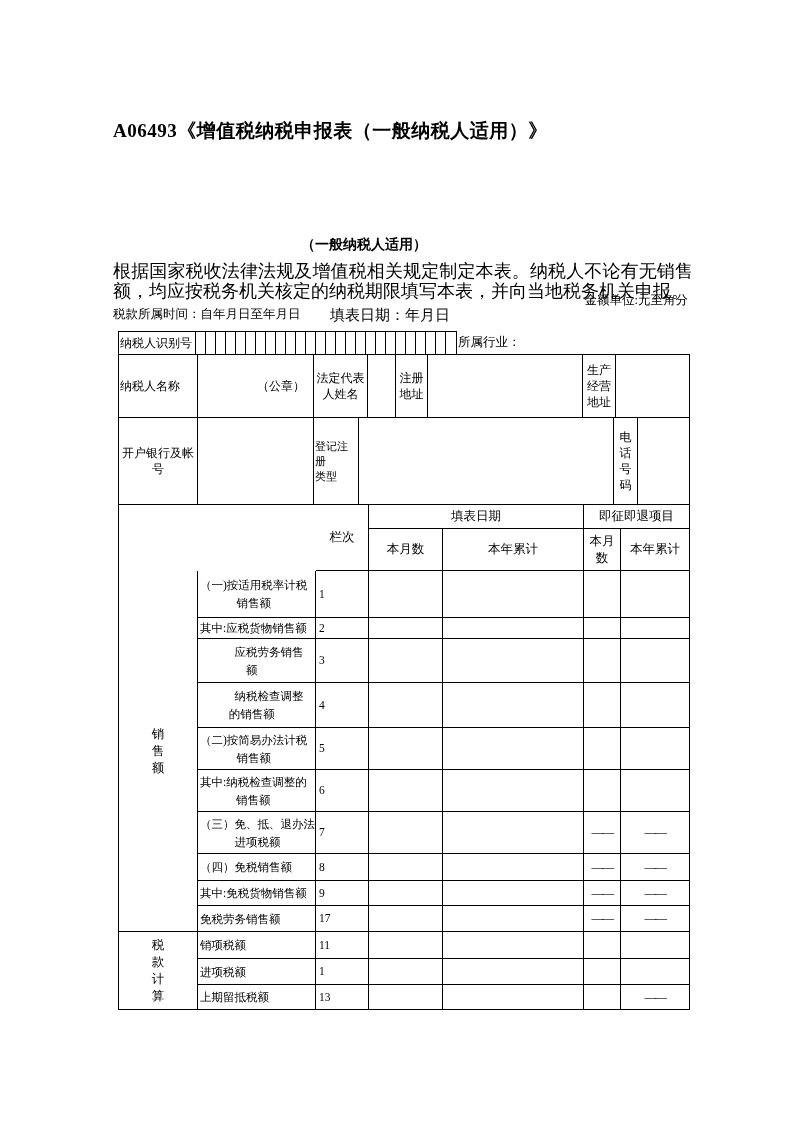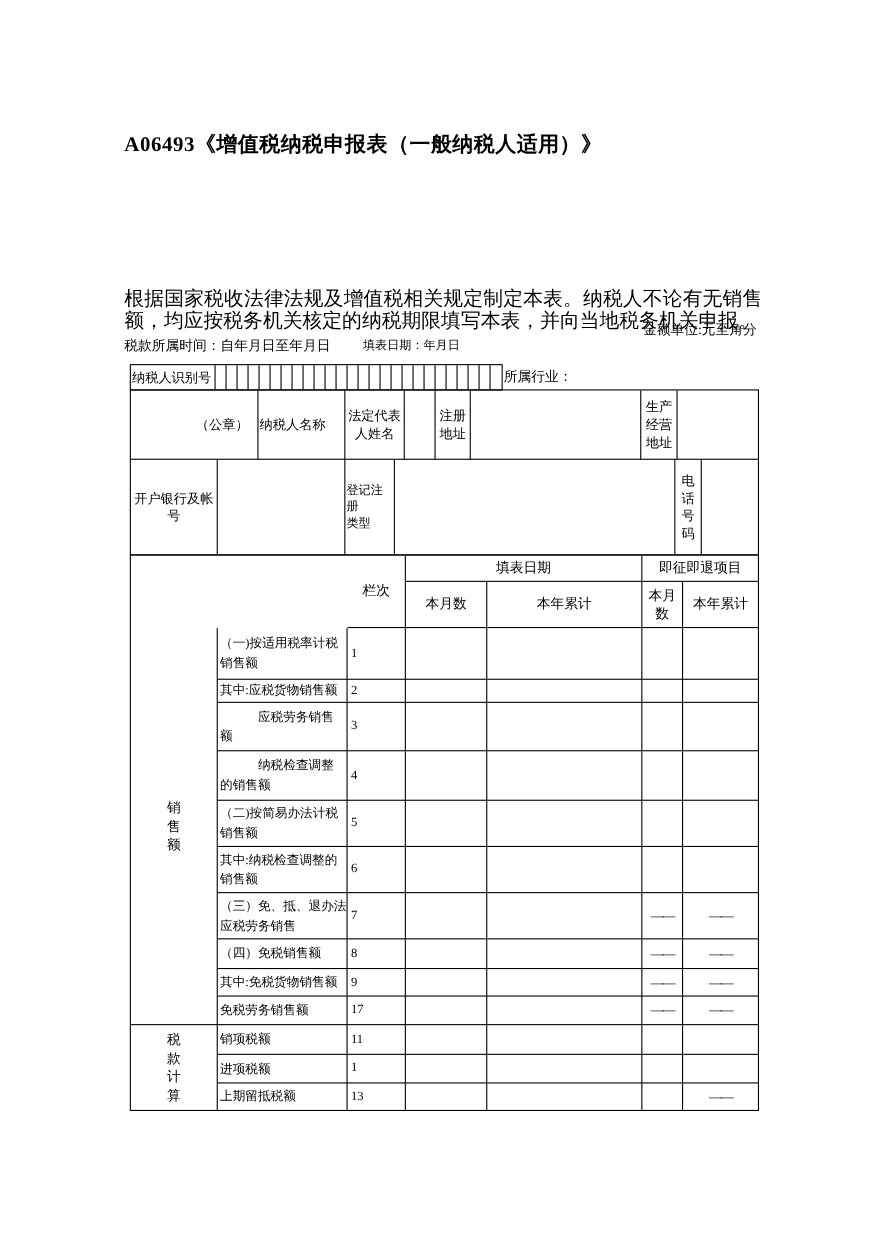--- a/index.html
+++ b/index.html
@@ -3,21 +3,21 @@
 <meta charset="utf-8">
 <style>
   html,body{margin:0;padding:0;background:#fff;}
   .page{position:relative;width:793px;height:1122px;background:#ffffff;
         font-family:"Liberation Serif","DejaVu Serif",serif;color:#000;overflow:hidden;}
   .doc-title{position:absolute;left:113px;top:118px;font-size:19px;font-weight:bold;letter-spacing:0.5px;white-space:nowrap;}
   .form-title{position:absolute;left:0;top:201px;width:728px;text-align:center;font-size:16.5px;font-weight:bold;}
   .form-subtitle{position:absolute;left:0;top:236px;width:728px;text-align:center;font-size:14px;font-weight:bold;}
   .intro{position:absolute;left:113px;top:261px;width:580px;font-size:18px;line-height:20px;text-align:justify;}
   .meta-period{position:absolute;left:113px;top:306px;font-size:12.5px;white-space:nowrap;}
-  .meta-filldate{position:absolute;left:330px;top:306px;font-size:11px;white-space:nowrap;}
+  .meta-filldate{position:absolute;left:330px;top:306px;font-size:15px;white-space:nowrap;}
   .meta-unit{position:absolute;right:105px;top:292px;font-size:12.5px;white-space:nowrap;}
 
   .idrow{position:absolute;left:118px;top:331px;height:24px;display:flex;border:1px solid #000;box-sizing:border-box;}
   .id-label{width:77px;border-right:1px solid #000;box-sizing:border-box;font-size:12px;
             display:flex;align-items:center;padding-left:1px;white-space:nowrap;}
   .idbox{width:10px;border-right:1px solid #000;box-sizing:border-box;}
   .idbox:last-child{border-right:none;}
   .industry{position:absolute;left:458px;top:334px;font-size:12.5px;white-space:nowrap;}
 
   .info{position:absolute;left:118px;top:354px;width:572px;border:1px solid #000;box-sizing:border-box;}
@@ -31,33 +31,34 @@
   .c.left{justify-content:flex-start;text-align:left;padding-left:1px;}
   .c.small{font-size:11px;line-height:15px;}
 
   .main{position:absolute;left:118px;top:504px;display:grid;
         grid-template-columns:79px 118px 53px 74px 141px 37px 68px;
         grid-template-rows:24px 42px 47px 21px 44px 45px 42px 42px 42px 27px 25px 26px 27px 26px 24px;
         border:1px solid #000;}
   .main .c{border-right:1px solid #000;border-bottom:1px solid #000;box-sizing:border-box;
            display:flex;align-items:center;justify-content:center;font-size:12.5px;
            white-space:pre-wrap;overflow:hidden;text-align:center;line-height:17px;}
-  .main .lbl{justify-content:flex-start;text-align:left;font-size:11.5px;line-height:18px;padding-left:2px;}
+  .main .lbl{justify-content:flex-start;text-align:center;font-size:11.5px;line-height:18px;padding-left:2px;}
   .main .num{justify-content:flex-start;padding-left:3px;font-size:11.5px;}
   .main .grp{line-height:17px;}
   .main .dash{letter-spacing:-1.5px;font-size:12px;}
   .nr{border-right:none !important;}
   .nb{border-bottom:none !important;}
 </style>
 </head>
 <body>
 
 <div class="page">
 
   <div class="doc-title">A06493《增值税纳税申报表（一般纳税人适用）》</div>
+  <div class="form-subtitle">（一般纳税人适用）</div>
   <div class="intro">根据国家税收法律法规及增值税相关规定制定本表。纳税人不论有无销售额，均应按税务机关核定的纳税期限填写本表，并向当地税务机关申报。</div>
 
   <div class="meta-period">税款所属时间：自年月日至年月日</div>
   <div class="meta-filldate">填表日期：年月日</div>
   <div class="meta-unit">金额单位:元至角分</div>
 
   <div class="idrow">
     <div class="id-label">纳税人识别号</div>
     <div class="idbox"></div>
       <div class="idbox"></div>
@@ -83,22 +84,22 @@
       <div class="idbox"></div>
       <div class="idbox"></div>
       <div class="idbox"></div>
       <div class="idbox"></div>
       <div class="idbox"></div>
   </div>
   <div class="industry">所属行业：</div>
 
   <div class="info">
     <div class="irow rowA">
+      <div class="c left" style="width:79px">纳税人名称</div>
       <div class="c seal" style="width:116px">（公章）</div>
-      <div class="c left" style="width:79px">纳税人名称</div>
       <div class="c" style="width:54px">法定代表
 人姓名</div>
       <div class="c" style="width:28px"></div>
       <div class="c" style="width:32px">注册
 地址</div>
       <div class="c" style="width:155px"></div>
       <div class="c" style="width:33px">生产
 经营
 地址</div>
       <div class="c" style="width:73px"></div>
@@ -178,21 +179,21 @@
 
     <div class="c lbl" style="grid-column:2;grid-row:8">其中:纳税检查调整的
 销售额</div>
     <div class="c num" style="grid-column:3;grid-row:8">6</div>
     <div class="c" style="grid-column:4;grid-row:8"></div>
     <div class="c" style="grid-column:5;grid-row:8"></div>
     <div class="c dash" style="grid-column:6;grid-row:8"></div>
     <div class="c dash nr" style="grid-column:7;grid-row:8"></div>
 
     <div class="c lbl" style="grid-column:2;grid-row:9">（三）免、抵、退办法
-应税劳务销售</div>
+进项税额</div>
     <div class="c num" style="grid-column:3;grid-row:9">7</div>
     <div class="c" style="grid-column:4;grid-row:9"></div>
     <div class="c" style="grid-column:5;grid-row:9"></div>
     <div class="c dash" style="grid-column:6;grid-row:9">——</div>
     <div class="c dash nr" style="grid-column:7;grid-row:9">——</div>
 
     <div class="c lbl" style="grid-column:2;grid-row:10">（四）免税销售额</div>
     <div class="c num" style="grid-column:3;grid-row:10">8</div>
     <div class="c" style="grid-column:4;grid-row:10"></div>
     <div class="c" style="grid-column:5;grid-row:10"></div>

